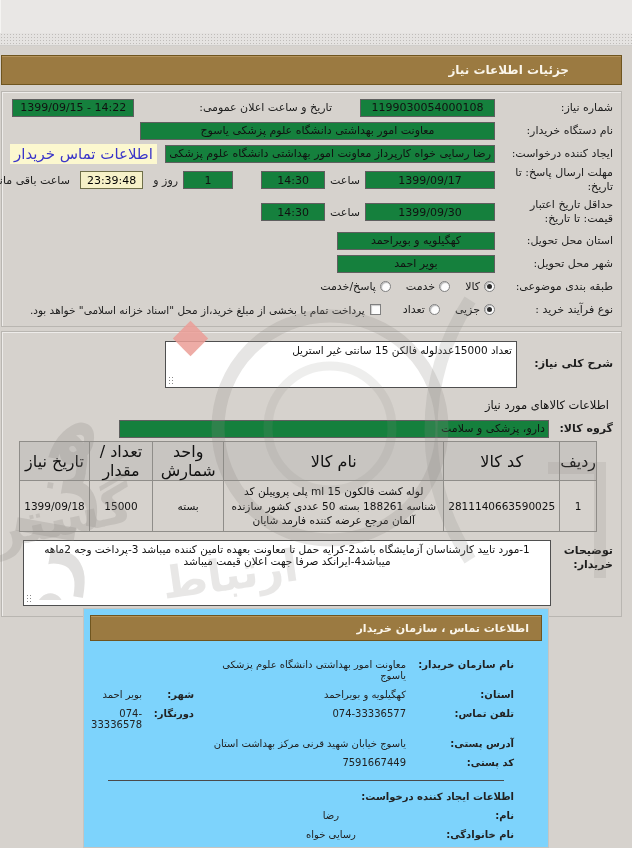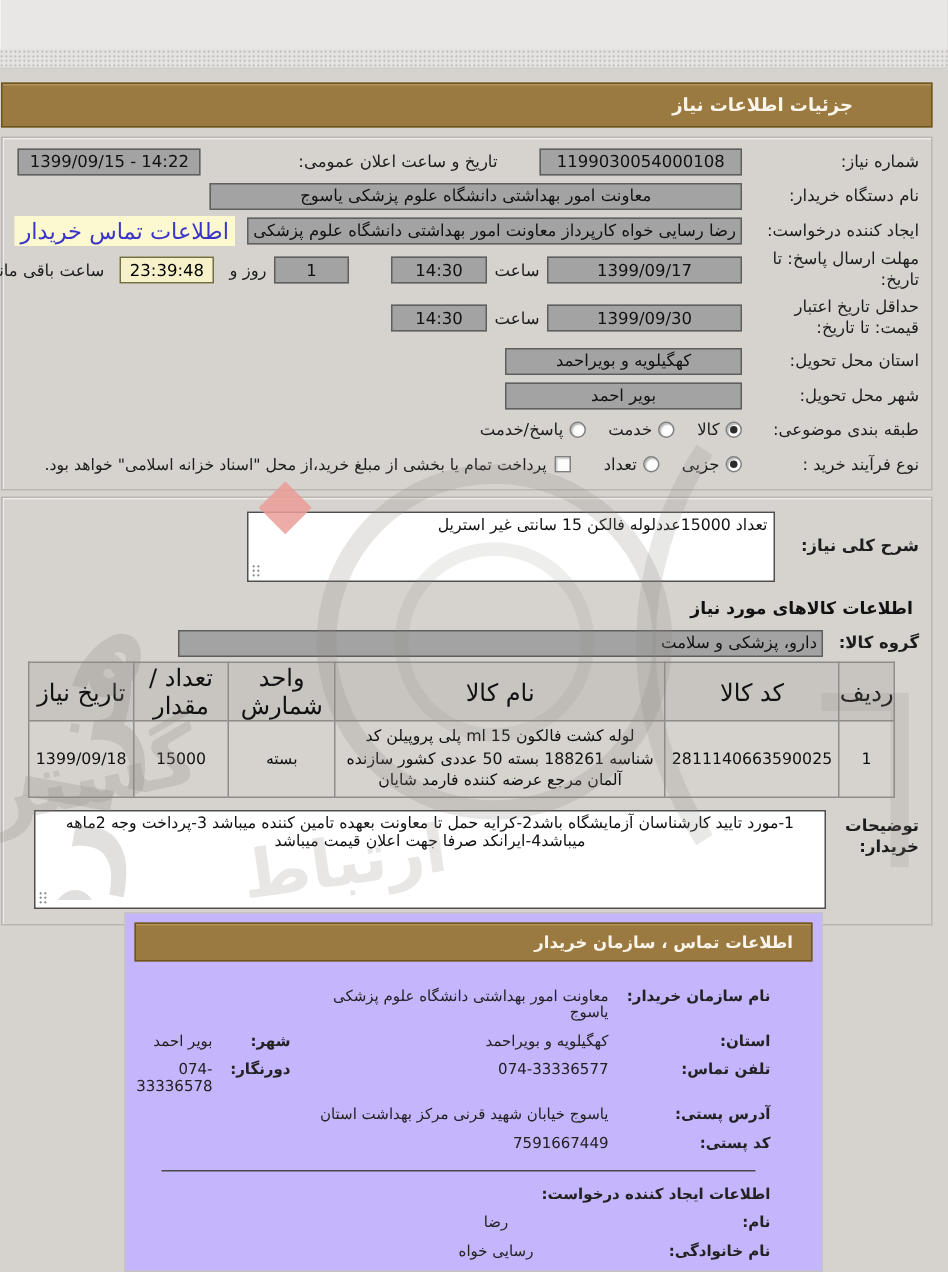--- a/index.html
+++ b/index.html
@@ -16,57 +16,57 @@
   .main { position:absolute; top:55px; right:10px; left:1px; }
 
   .titlebar { height:30px; background:#9b7a41; border:1px solid #6f551f; box-shadow:inset 0 1px 0 #b5945c;
               color:#faf5ea; font-size:12px; font-weight:bold; display:flex; align-items:center; padding-right:52px; }
 
   .panel { border:1px solid #b9b6b1; box-shadow:inset 1px 1px 0 #eeecea; background:#d6d2cd; margin-top:6px; padding:5px 8px 4px 8px; }
 
   .frow { display:flex; align-items:center; min-height:21px; margin-bottom:2px; }
   .flabel { width:118px; flex-shrink:0; font-size:11px; color:#1d1d1d; line-height:1.25; padding-left:4px; }
   .flabel.b { font-weight:bold; }
-  .tb { height:18px; border:1px solid #5f5f5f; background:#a3a3a3; font:11px "DejaVu Sans", sans-serif; padding:0 3px; color:#111; }
+  .tb { height:18px; border:1px solid #5f5f5f; background:#15803d; font:11px "DejaVu Sans", sans-serif; padding:0 3px; color:#111; }
   .tb.center { text-align:center; }
   .tb.ltr { direction:ltr; }
   .inline-lbl { font-size:11px; color:#1d1d1d; margin:0 5px; white-space:nowrap; }
   .count { background:#f6f1c8; border:1px solid #6f6f49; height:18px; display:flex; align-items:center;
            padding:0 6px; font-size:11px; direction:ltr; margin:0 5px; }
   .link { font-size:15px; color:#3a35c9; background:#fcf8cf; padding:1px 4px; margin-right:8px; cursor:pointer; white-space:nowrap; }
 
   .rad { width:11px; height:11px; border-radius:50%; background:#fdfdfd; border:1px solid #808080;
          box-shadow:inset 1px 1px 1px rgba(0,0,0,.28); display:inline-block; flex-shrink:0; margin-left:4px; position:relative; }
   .rad.on::after { content:""; position:absolute; top:2px; right:2px; width:5px; height:5px; border-radius:50%; background:#2b2b2b; }
   .chk { width:11px; height:11px; background:#fdfdfd; border:1px solid #808080;
          box-shadow:inset 1px 1px 1px rgba(0,0,0,.2); display:inline-block; flex-shrink:0; margin-left:5px; }
   .optlabel { font-size:11px; color:#1d1d1d; margin-left:15px; white-space:nowrap; }
   .longnote { font-size:10.5px; color:#1d1d1d; }
 
   .ta { position:relative; background:#fff; border:1px solid #4f4f4f; font:10.5px "DejaVu Sans", sans-serif;
         padding:2px 4px; color:#111; overflow:hidden; resize:none; }
   .grip { position:absolute; left:2px; bottom:2px; width:6px; height:9px;
           background-image:radial-gradient(#8a8a8a 35%, transparent 40%); background-size:3px 3px; }
 
-  .sect-title { font-size:11.5px; font-weight:bold; color:#111; margin:7px 4px 6px 0; }
+  .sect-title { font-size:11.5px; font-weight:normal; color:#111; margin:7px 4px 6px 0; }
 
   .gtable { border-collapse:collapse; margin:2px 16px 8px 18px; width:578px; border:1px solid #4c4a47; }
   .gtable th { background:#c8c5c1; border:1px solid #8f8d89; font-size:16px; font-weight:normal; height:20px; color:#111; }
   .gtable td { border:1px solid #8f8d89; font-size:10.5px; text-align:center; color:#111; padding:3px 4px; line-height:1.4; height:50px; }
 
   .btnrow { display:flex; justify-content:center; gap:11px; margin-top:9px; }
   .btn { height:21px; padding:0 11px; font:11px "DejaVu Sans", sans-serif; display:flex; align-items:center; cursor:pointer; }
   .btn.green { background:#eaf5e5; border:1px solid #7d9d72; color:#2f5a28; }
   .btn.pink  { background:#f9d9d4; border:1px solid #c98f88; color:#8d3a30; }
 
   
   .watermark { position:absolute; top:0; right:0; left:0; pointer-events:none; z-index:40; }
 
   
-  .contact { position:absolute; top:608px; right:83px; width:466px; height:240px; background:#c4b5fd;
+  .contact { position:absolute; top:608px; right:83px; width:466px; height:240px; background:#7dd3fc;
              border:1px solid #c6c4c0; z-index:10; }
   .cheader { margin:6px; height:26px; background:#9b7a41; border:1px solid #6f551f; box-shadow:inset 0 1px 0 #b5945c;
              color:#faf5ea; font-size:11px; font-weight:bold; display:flex; align-items:center; padding-right:12px; }
   .crows { padding:12px 34px 0 14px; font-size:10px; color:#222; }
   .crow { display:flex; align-items:flex-start; margin-bottom:8px; }
   .clabel { font-weight:bold; width:108px; flex-shrink:0; }
   .cvalue { width:212px; flex-shrink:0; }
   .clabel2 { font-weight:bold; width:52px; flex-shrink:0; }
   .cvalue2 { flex:1; }
   .num { direction:ltr; unicode-bidi:isolate; }

